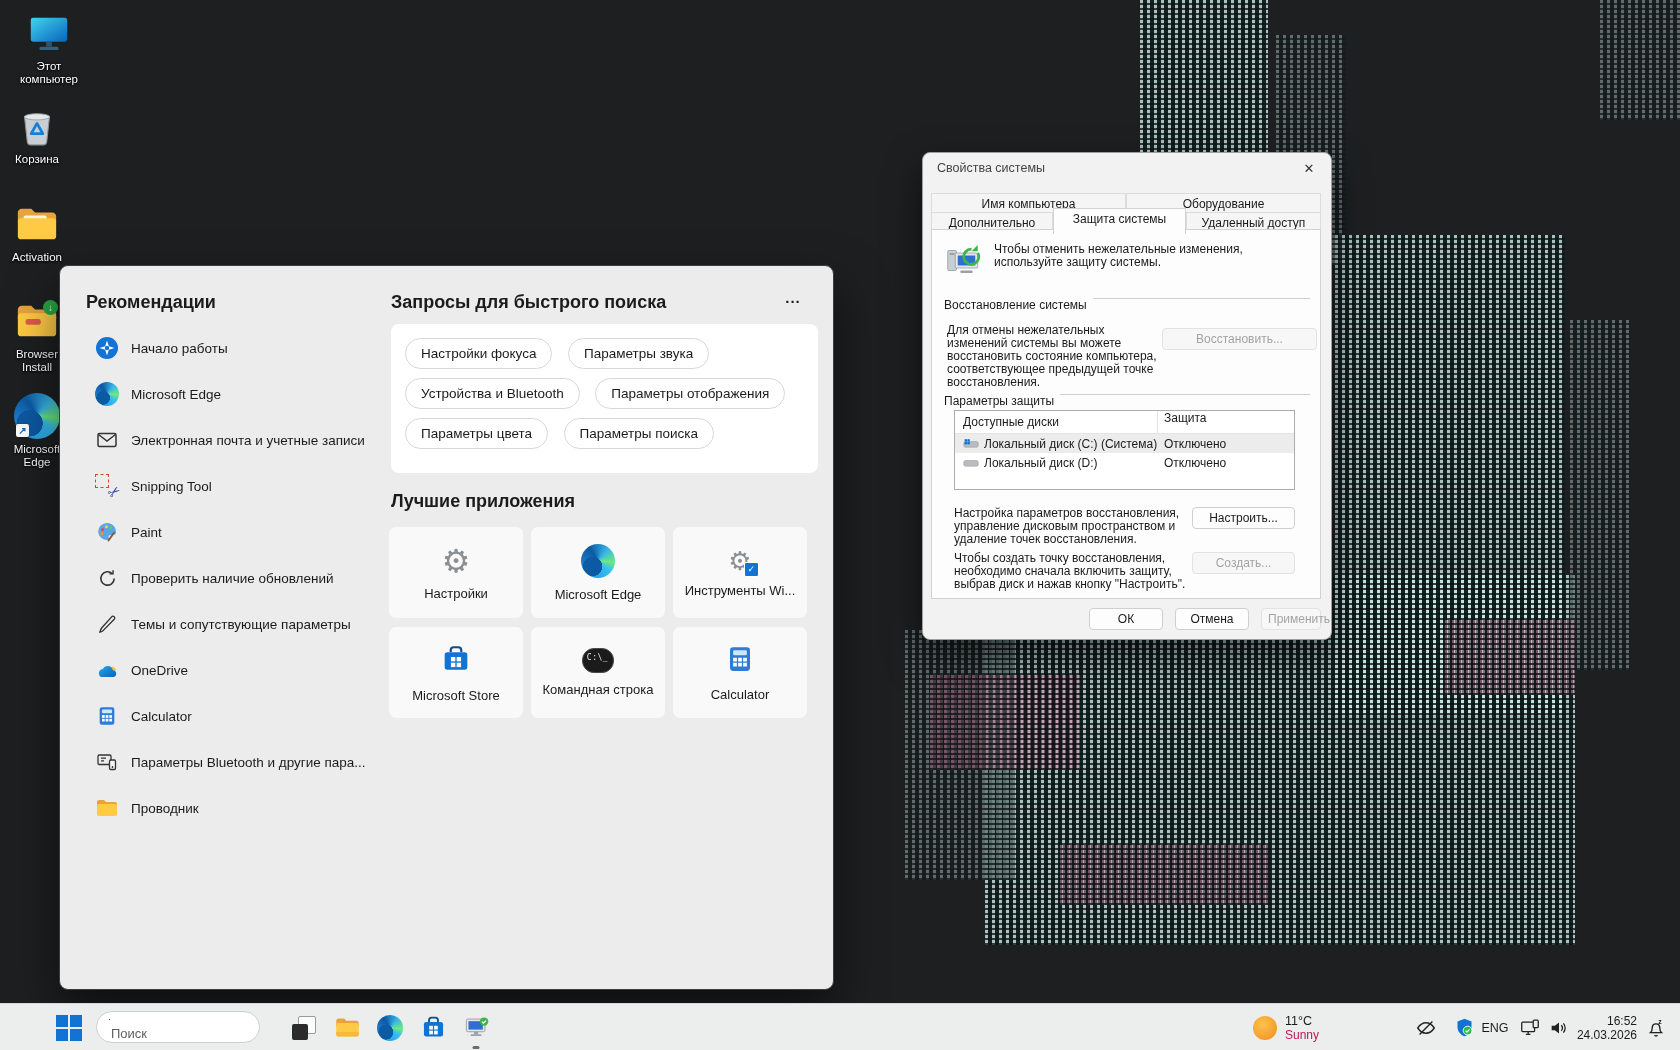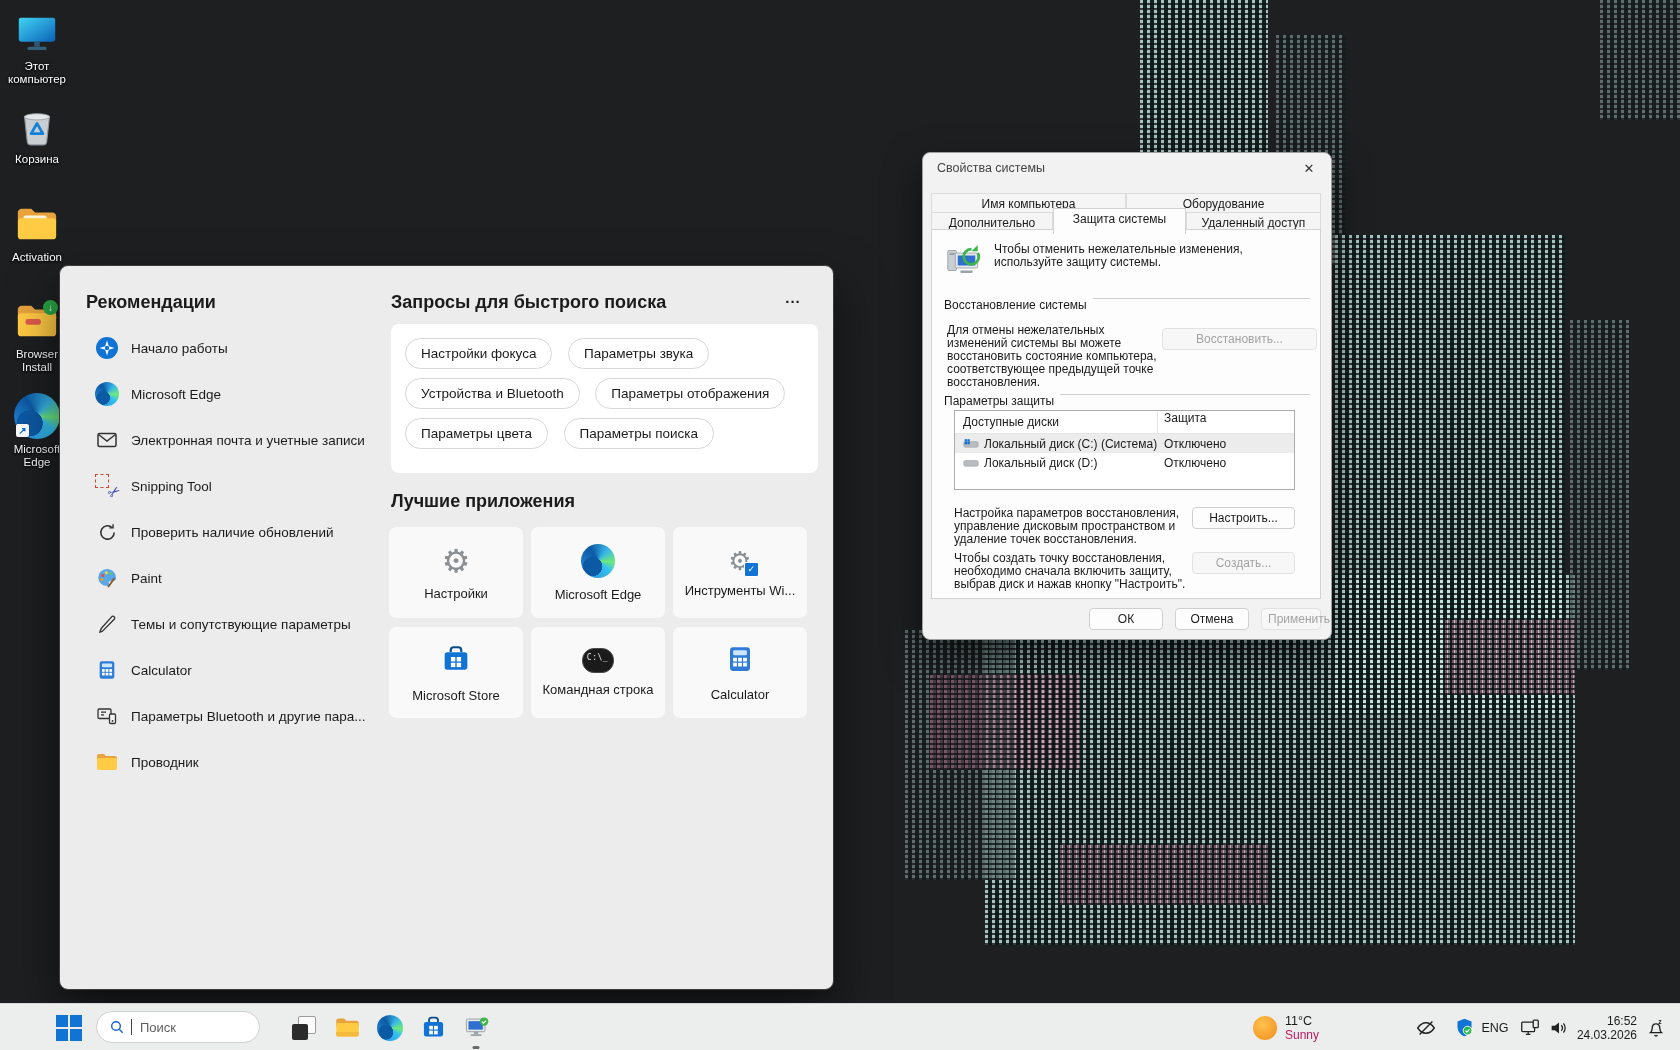--- a/index.html
+++ b/index.html
@@ -87,21 +87,21 @@
   .ptable .c1{width:203px;padding-left:8px;border-right:1px solid #e4e4e4;height:100%;display:flex;align-items:center;gap:5px;box-sizing:border-box;}
   .ptable .c2{flex:1;padding-left:6px;}
   .ptable .rw{display:flex;height:19px;align-items:center;}
   .ptable .rw.sel{background:#ececec;}
   
   .bar{position:absolute;left:0;top:1003px;width:1680px;height:47px;background:#eceded;border-top:1px solid #d6d7d8;}
   .bicon{position:absolute;top:0;height:47px;display:flex;align-items:center;justify-content:center;cursor:pointer;}
   .winlogo{display:grid;grid-template-columns:12px 12px;grid-template-rows:12px 12px;gap:2px;}
   .winlogo span{background:#1173d4;}
   .spill{position:absolute;left:96px;top:7px;width:164px;height:32px;background:#fff;border:1px solid #cfcfcf;
-    border-radius:17px;display:flex;align-items:center;padding:0 12px;box-sizing:border-box;gap:6px;}
+    border-radius:17px;display:flex;align-items:flex-start;padding:0 12px;box-sizing:border-box;gap:6px;flex-direction:column;}
   .spill input{border:none;outline:none;background:transparent;font-size:13px;color:#222;width:100px;
     font-family:"Liberation Sans", sans-serif;}
   .spill input::placeholder{color:#5f5f5f;opacity:1;}
   .caret{width:1px;height:16px;background:#444;}
   .tv{position:relative;width:24px;height:24px;}
   .tv .tv-b{position:absolute;right:0;top:0;width:16px;height:16px;background:#fbfbfb;border:1px solid #9a9a9a;border-radius:2px;}
   .tv .tv-f{position:absolute;left:0;bottom:0;width:16px;height:16px;background:#2b2b2b;border-radius:2px;}
   .running::after{content:"";position:absolute;bottom:2px;left:50%;transform:translateX(-50%);
     width:7px;height:3px;border-radius:2px;background:#6b6b6b;}
   .tray-ic{position:absolute;top:0;height:47px;display:flex;align-items:center;justify-content:center;cursor:pointer;}
@@ -124,21 +124,21 @@
   <div class="wp wp-dim" style="left:905px;top:630px;width:110px;height:250px;"></div>
   <div class="wp wp-dim" style="left:1570px;top:320px;width:60px;height:350px;"></div>
   <div class="wp wp-dim" style="left:1600px;top:0;width:80px;height:120px;"></div>
   <div class="wp wp-pink" style="left:930px;top:675px;width:150px;height:95px;"></div>
   <div class="wp wp-pink" style="left:1445px;top:620px;width:130px;height:75px;"></div>
   <div class="wp wp-pink" style="left:1060px;top:845px;width:210px;height:60px;"></div>
 </div>
 
 <div>
 
-  <div class="dicon" style="top:10px;">
+  <div class="dicon" style="top:10px;padding-left:12px;">
     <div class="img">
       <svg width="46" height="46" viewBox="0 0 24 24">
         <defs>
             <linearGradient id="scr1" x1="0" y1="0" x2="1" y2="1">
           <stop offset="0" stop-color="#41d4f4"></stop>
               <stop offset="1" stop-color="#0b63b8"></stop>
             </linearGradient>
           </defs>
         <rect x="2.5" y="4" width="19" height="12.5" rx="1.2" fill="url(#scr1)"></rect>
         <rect x="10.5" y="16.5" width="3" height="2.6" fill="#2c5570"></rect>
@@ -232,51 +232,66 @@
         <span class="scis">
             <span class="dash"></span>
             <span class="cut">✂</span>
           </span>
         </span>
       <span class="rlb">Snipping Tool</span>
     </div>
 
     <div class="rec">
       <span class="ric">
-        <svg width="23" height="23" viewBox="0 0 24 24" fill="none" stroke="#333" stroke-width="1.7">
-          <path d="M19 12a7 7 0 1 1-2-4.95"></path>
-            <path d="M17.8 3.4v3.8H14" stroke-width="1.5"></path>
-        </svg>
-        </span>
-      <span class="rlb">Проверить наличие обновлений</span>
-    </div>
-
-    <div class="rec">
-      <span class="ric">
         <svg width="24" height="24" viewBox="0 0 24 24">
           <path d="M12 3a9 8.5 0 1 0 .4 17c1.7 0 2.2-1.1 1.5-2.2-.8-1.3.2-2.7 1.9-2.7h2.3c1.9 0 2.9-1.3 2.9-3C21 6.6 17 3 12 3z" fill="#5aa7e8"></path>
           <circle cx="7.6" cy="9.4" r="1.5" fill="#e5484d"></circle>
             <circle cx="11.4" cy="6.8" r="1.5" fill="#ffd43b"></circle>
           <circle cx="15.6" cy="7.6" r="1.5" fill="#51cf66"></circle>
             <circle cx="6.8" cy="13.6" r="1.5" fill="#f59f00"></circle>
           <path d="M13.5 20.5 19 12.8" stroke="#8d5524" stroke-width="1.8" stroke-linecap="round"></path>
         </svg>
         </span>
       <span class="rlb">Paint</span>
     </div>
 
     <div class="rec">
       <span class="ric">
+        <svg width="23" height="23" viewBox="0 0 24 24" fill="none" stroke="#333" stroke-width="1.7">
+          <path d="M19 12a7 7 0 1 1-2-4.95"></path>
+            <path d="M17.8 3.4v3.8H14" stroke-width="1.5"></path>
+        </svg>
+        </span>
+      <span class="rlb">Проверить наличие обновлений</span>
+    </div>
+
+    <div class="rec">
+      <span class="ric">
         <svg width="23" height="23" viewBox="0 0 24 24" fill="none" stroke="#333" stroke-width="1.4">
           <path d="M4 20c2-.3 3.1-1 3.9-2.2L19 6.5c.8-.9.7-2-.1-2.7-.8-.7-1.9-.6-2.6.2L6.1 15.4C5.1 16.6 4.6 18 4 20z"></path>
         </svg>
         </span>
       <span class="rlb">Темы и сопутствующие параметры</span>
     </div>
 
+    <div class="rec">
+      <span class="ric">
+        <svg width="26" height="26" viewBox="0 0 24 24">
+          <defs>
+              <linearGradient id="od1" x1="0" y1="0" x2="1" y2="1">
+            <stop offset="0" stop-color="#2aa6ea"></stop>
+                <stop offset="1" stop-color="#0364b8"></stop>
+              </linearGradient>
+            </defs>
+          <path d="M4 16h2l9-3-1-4h4l3 3" fill="#f5c250"></path>
+          <path d="M7 18.5h10.3c1.9 0 3.2-1.3 3.2-3.1 0-1.7-1.2-2.9-3-3.1-.4-2.4-2.3-4.1-4.8-4.1-2 0-3.7 1.1-4.5 2.8-2 .1-3.7 1.7-3.7 3.8 0 2.1 1.1 3.7 2.5 3.7z" fill="url(#od1)"></path>
+        </svg>
+        </span>
+      <span class="rlb">OneDrive</span>
+    </div>
 
     <div class="rec">
       <span class="ric">
         <svg width="22" height="22" viewBox="0 0 24 24">
           <rect x="4" y="2.5" width="16" height="19" rx="2.5" fill="#2e7cd6"></rect>
           <rect x="6.5" y="5" width="11" height="4" rx="1" fill="#cfe6ff"></rect>
           <g fill="#fff">
               <rect x="6.5" y="11" width="3" height="3"></rect>
               <rect x="10.5" y="11" width="3" height="3"></rect>
               <rect x="14.5" y="11" width="3" height="3"></rect>

